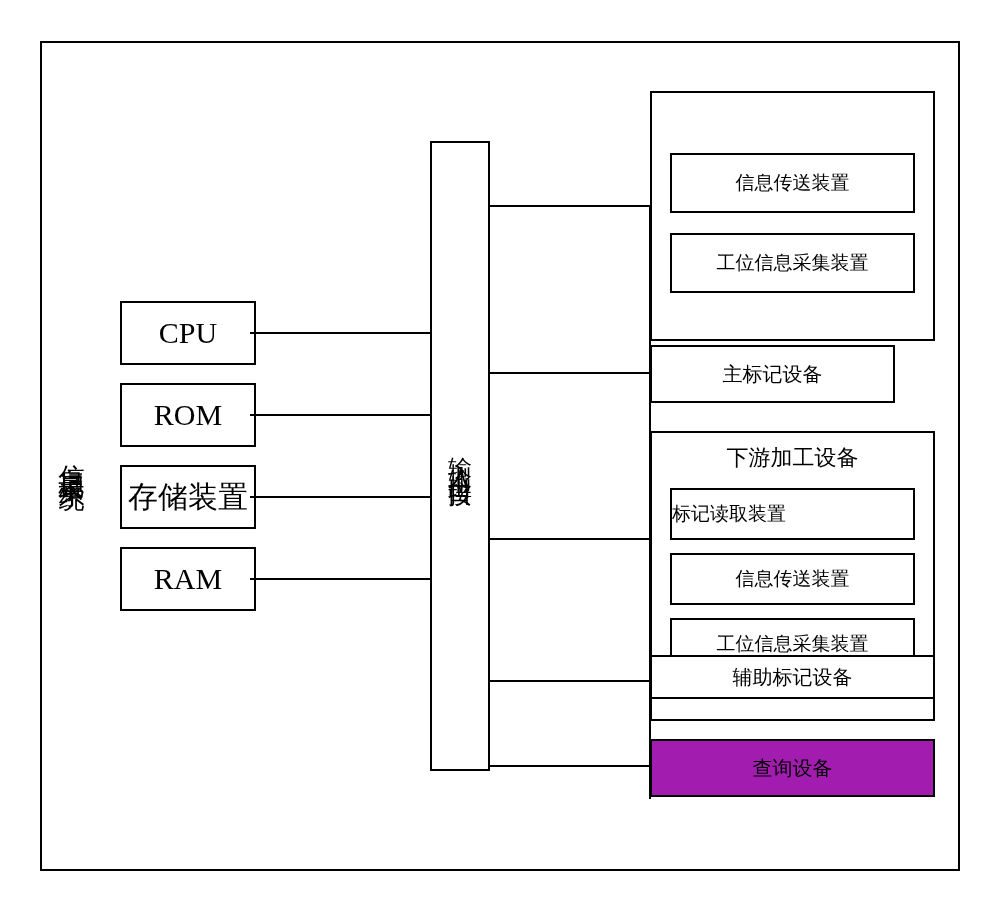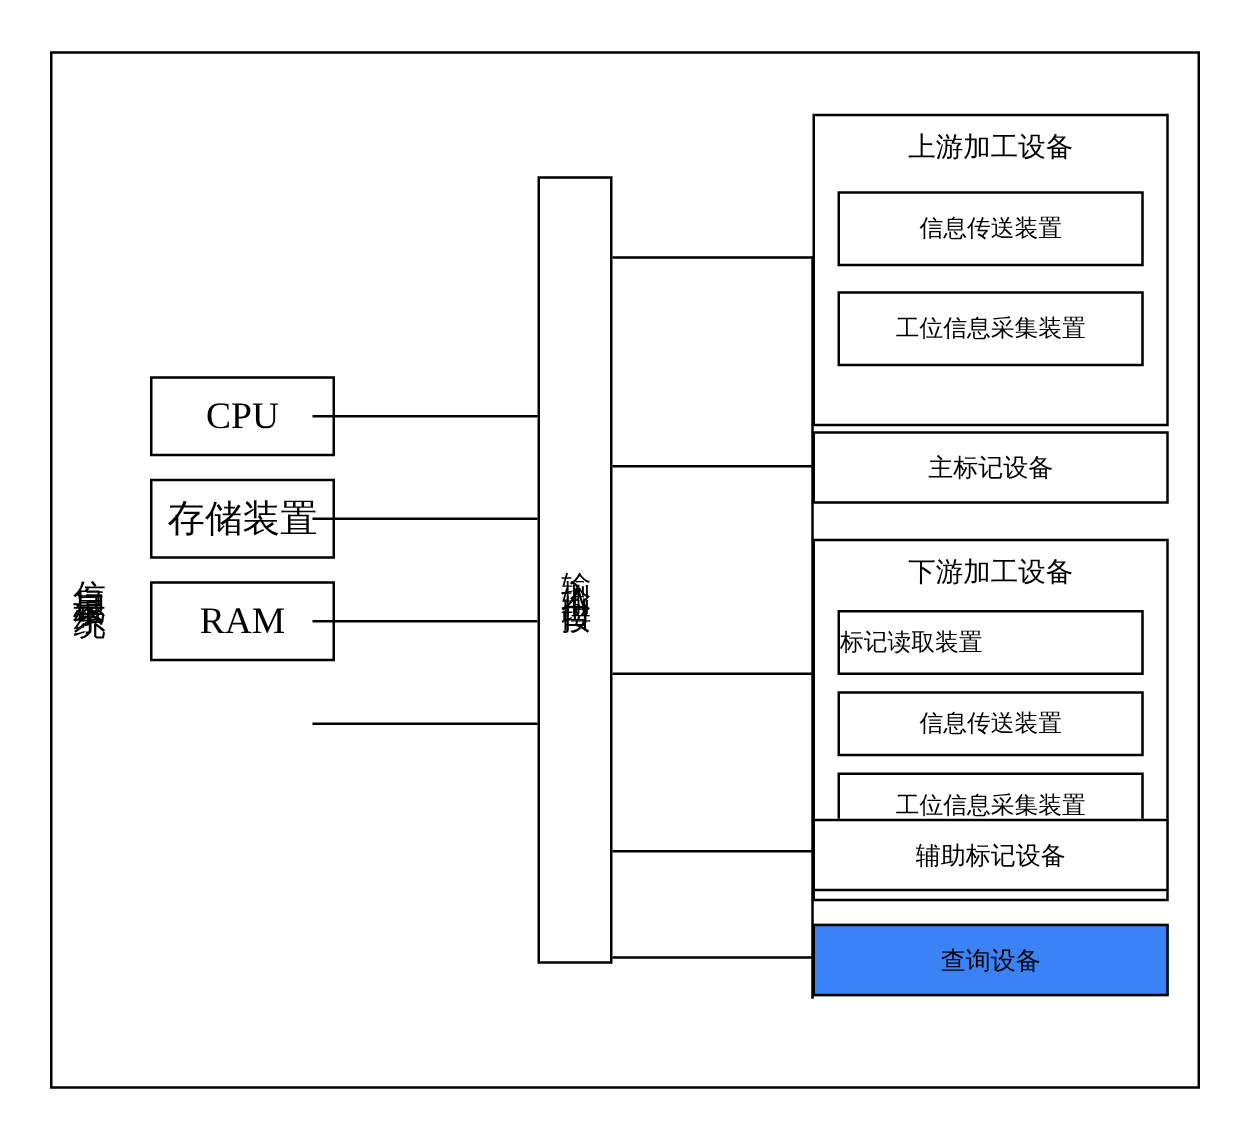--- a/index.html
+++ b/index.html
@@ -38,21 +38,21 @@
       transform: translateY(-50%);
       font-size: 26px;
       writing-mode: vertical-rl;
       text-orientation: upright;
       letter-spacing: 4px;
       white-space: nowrap;
     }
 
     .component-box {
       border: 2px solid #000;
-      width: 148px;
+      width: 136px;
       height: 64px;
       display: flex;
       align-items: center;
       justify-content: center;
       font-size: 30px;
       font-weight: normal;
       background: #fff;
     }
 
     
@@ -98,20 +98,23 @@
 
   <div class="outer-box"></div>
 
   <div class="left-label">信息记录系统</div>
 
   <div style="position:absolute; left:80px; top:260px; display:flex; flex-direction:column; gap:18px;">
     <div class="component-box">
       <span>CPU</span>
     </div>
     <div class="component-box">
+      <span>ROM</span>
+    </div>
+    <div class="component-box">
       <span>存储装置</span>
     </div>
     <div class="component-box">
       <span>RAM</span>
     </div>
   </div>
 
   <div class="h-line" style="left:210px; top:291px; width:182px;"></div>
 
   <div class="h-line" style="left:210px; top:373px; width:182px;"></div>
@@ -128,49 +131,48 @@
 
   <div class="h-line-right" style="left:450px; top:331px; width:160px;"></div>
 
   <div class="h-line-right" style="left:450px; top:497px; width:160px;"></div>
 
   <div class="h-line-right" style="left:450px; top:639px; width:160px;"></div>
 
   <div class="h-line-right" style="left:450px; top:724px; width:160px;"></div>
 
   <div style="position:absolute; left:610px; top:50px; width:285px; height:250px; border:2px solid #000; background:#fff;">
-    <div style="position:absolute; top:10px; left:0; right:0; text-align:center; font-size:22px;">上游加工设备</div>
     <div style="position:absolute; top:60px; left:18px; right:18px; border:2px solid #000; height:60px; display:flex; align-items:center; justify-content:center; font-size:19px;">
       <span>信息传送装置</span>
     </div>
     <div style="position:absolute; top:140px; left:18px; right:18px; border:2px solid #000; height:60px; display:flex; align-items:center; justify-content:center; font-size:19px;">
       <span>工位信息采集装置</span>
     </div>
   </div>
 
-  <div style="position:absolute; left:610px; top:304px; width:285px; height:58px; border:2px solid #000; background:#fff; display:flex; align-items:center; justify-content:center; font-size:20px;">
+  <div style="position:absolute; left:610px; top:304px; width:245px; height:58px; border:2px solid #000; background:#fff; display:flex; align-items:center; justify-content:center; font-size:20px;">
     <span>主标记设备</span>
   </div>
 
   <div style="position:absolute; left:610px; top:390px; width:285px; height:290px; border:2px solid #000; background:#fff;">
     <div style="position:absolute; top:10px; left:0; right:0; text-align:center; font-size:22px;">下游加工设备</div>
     <div style="position:absolute; top:55px; left:18px; right:18px; border:2px solid #000; height:52px; display:flex; align-items:center; font-size:19px;">
       <span>标记读取装置</span>
     </div>
     <div style="position:absolute; top:120px; left:18px; right:18px; border:2px solid #000; height:52px; display:flex; align-items:center; justify-content:center; font-size:19px;">
       <span>信息传送装置</span>
     </div>
     <div style="position:absolute; top:185px; left:18px; right:18px; border:2px solid #000; height:52px; display:flex; align-items:center; justify-content:center; font-size:19px;">
       <span>工位信息采集装置</span>
     </div>
   </div>
 
-  <div style="position:absolute; left:610px; top:614px; width:285px; height:58px; border:2px solid #000; background:#fff; display:flex; align-items:center; justify-content:center; font-size:20px;">
+  <div style="position:absolute; left:610px; top:614px; width:285px; height:44px; border:2px solid #000; background:#fff; display:flex; align-items:center; justify-content:center; font-size:20px;">
     <span>辅助标记设备</span>
   </div>
 
-  <div style="position:absolute; left:610px; top:698px; width:285px; height:58px; border:2px solid #000; background:#3b82f6; display:flex; align-items:center; justify-content:center; font-size:20px;">
+  <div style="position:absolute; left:610px; top:698px; width:285px; height:58px; border:2px solid #000; background:#a21caf; display:flex; align-items:center; justify-content:center; font-size:20px;">
     <span>查询设备</span>
   </div>
 
   <div style="position:absolute; left:609px; top:164px; width:2px; height:594px; background:#000;"></div>
 
 </div>
 
 </body></html>

